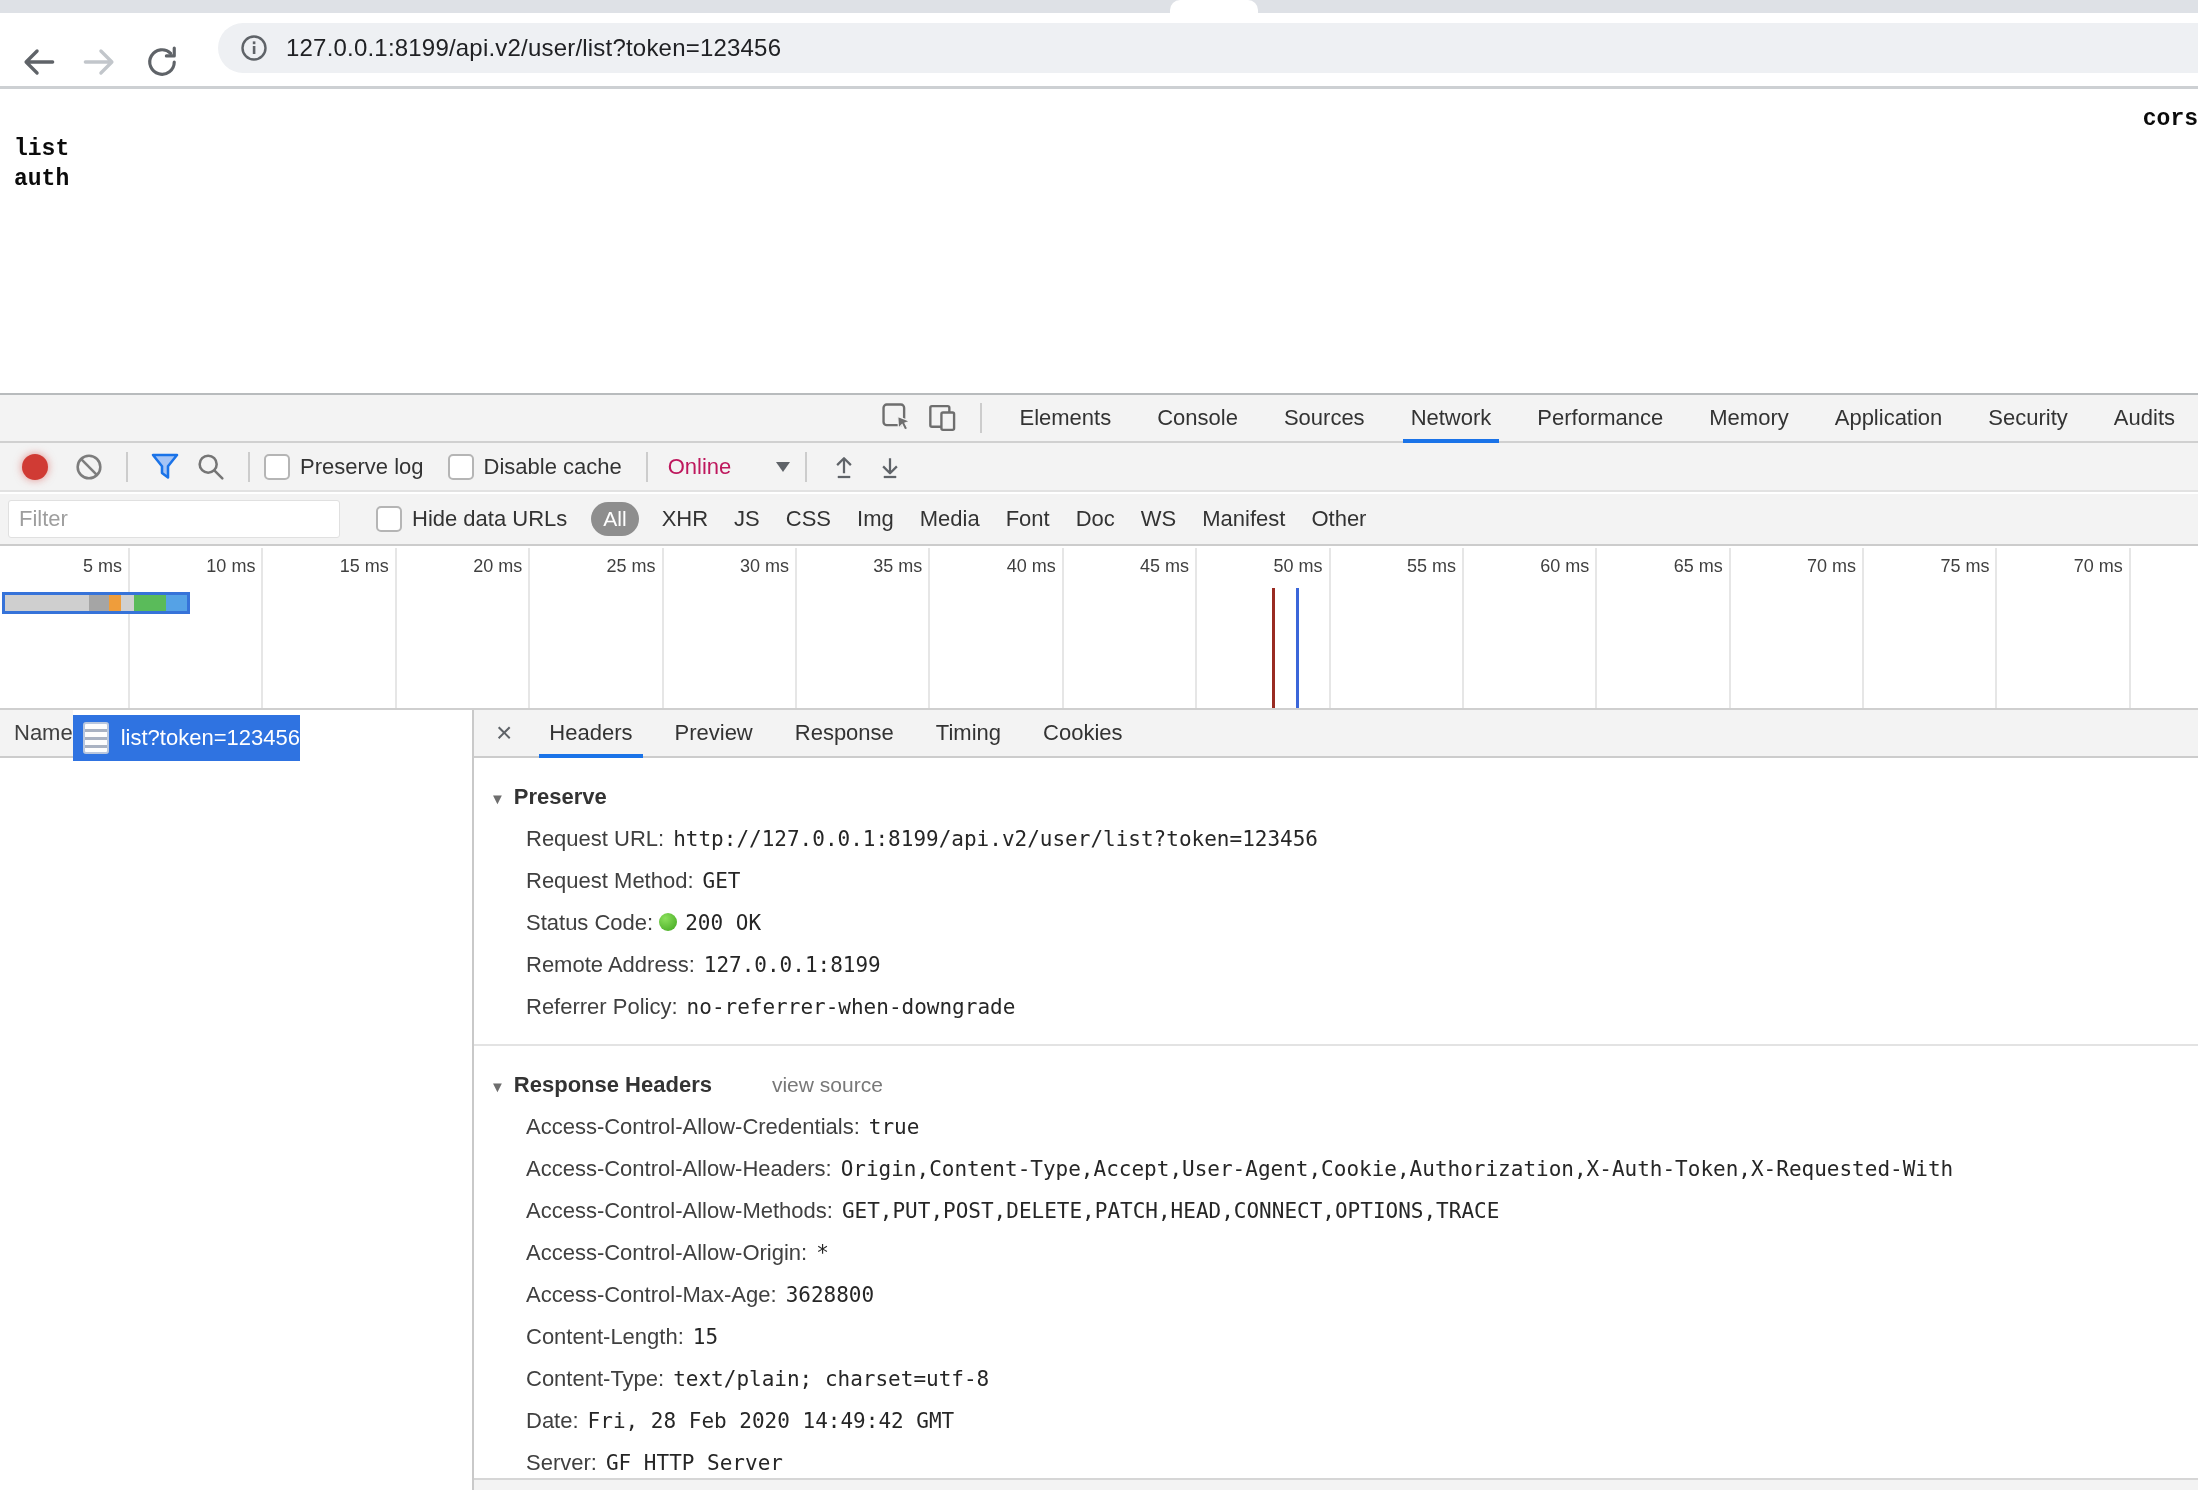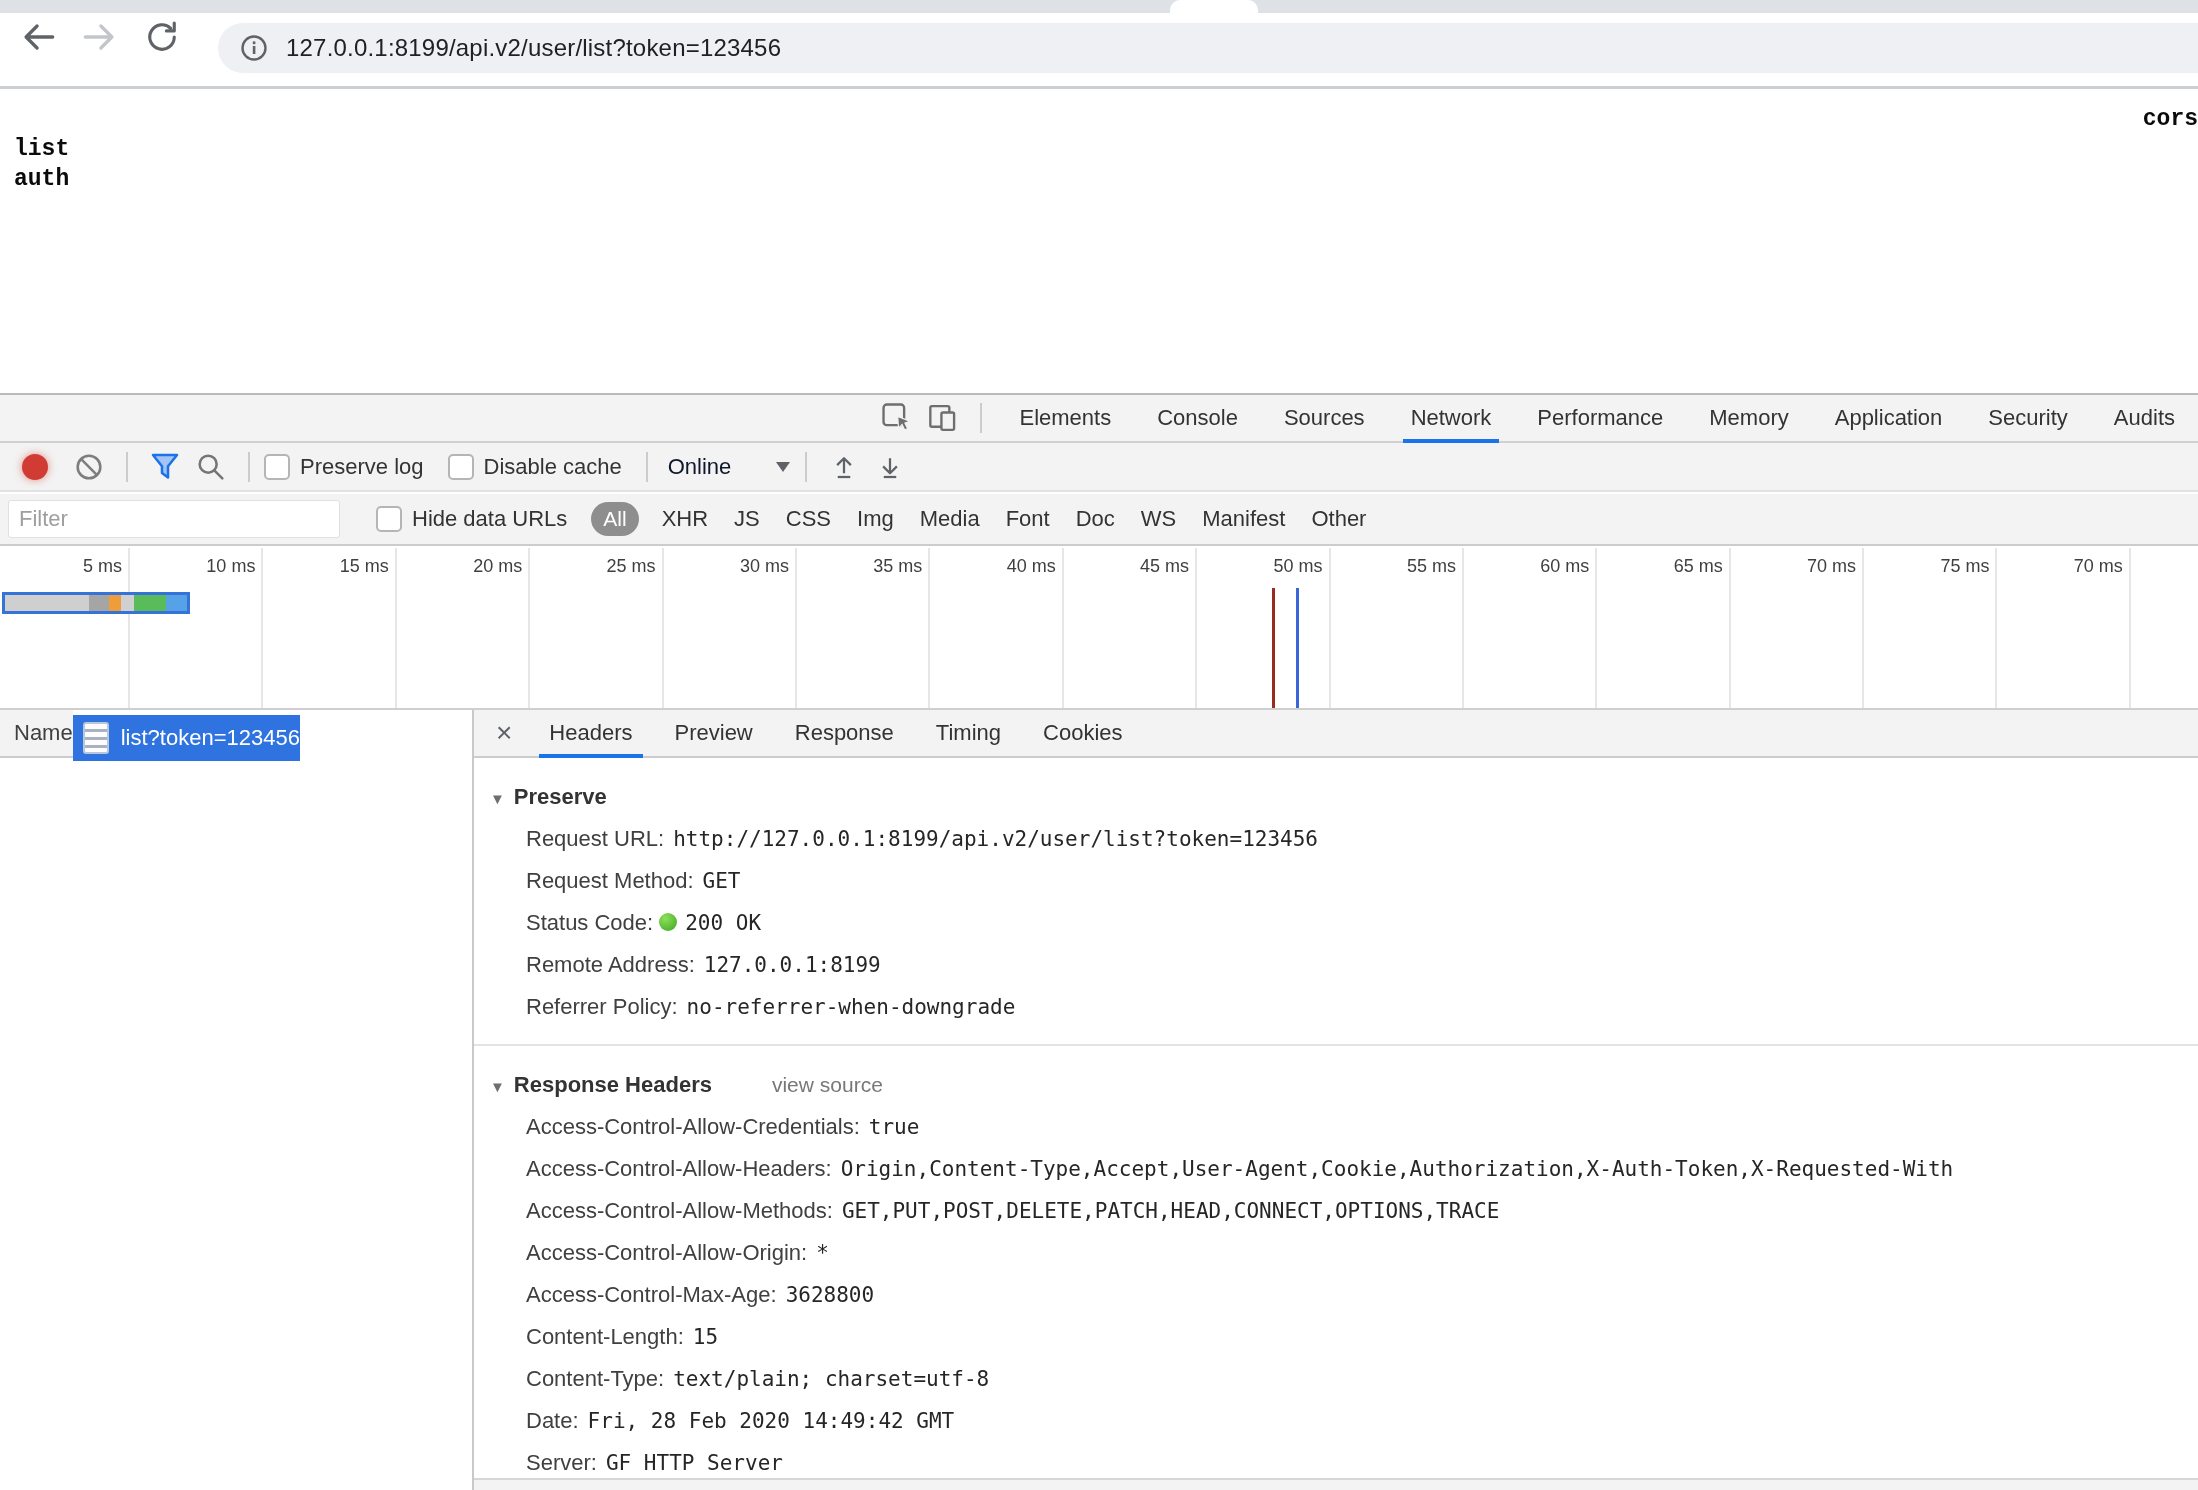--- a/index.html
+++ b/index.html
@@ -8,21 +8,21 @@
     width:2198px; height:1490px; position:relative; overflow:hidden;
     background:#fff; font-family:"Liberation Sans", sans-serif; color:#333;
   }
   svg { display:block; }
 
   
   .tabstrip { position:absolute; top:0; left:0; right:0; height:13px; background:#dee1e6; }
   .active-tab { position:absolute; top:0; left:1170px; width:88px; height:13px; background:#fff; border-radius:10px 10px 0 0; }
   .browser-toolbar {
     position:absolute; top:13px; left:0; right:0; height:76px; background:#fff;
-    border-bottom:3px solid #cdd0d3; display:flex; align-items:flex-start;
+    border-bottom:3px solid #cdd0d3; display:flex; align-items:flex-end;
   }
   .nav-btn { width:48px; height:48px; display:flex; align-items:center; justify-content:center; margin-left:14px; }
   .omnibox {
     position:absolute; left:218px; right:0; top:10px; height:50px; background:#eef0f3;
     border-radius:25px 0 0 25px; display:flex; align-items:center; padding-left:22px;
   }
   .url-text { font-size:24px; color:#202124; margin-left:18px; letter-spacing:0.2px; }
 
   .page { position:absolute; top:92px; left:0; right:0; height:301px; background:#fff; }
   .page-line { margin-left:14px; font:700 23px/30px "Liberation Mono", monospace; color:#0b0b0b; }
@@ -41,21 +41,21 @@
   .dt-tab { position:relative; height:100%; display:flex; align-items:center; margin:0 23px; font-size:22px; color:#333; cursor:default; }
   .dt-tab.selected::after { content:""; position:absolute; left:-8px; right:-8px; bottom:-2px; height:4px; background:#1a73e8; }
 
   .dt-toolbar2 {
     position:absolute; top:48px; left:0; right:0; height:49px; background:#f3f3f3;
     border-bottom:2px solid #e2e2e2; display:flex; align-items:center;
   }
   .record-dot { width:26px; height:26px; border-radius:50%; background:#d03b34; box-shadow:0 0 8px rgba(212,59,52,.55); margin-left:22px; }
   .cb { width:26px; height:26px; border:2px solid #b5b5b5; border-radius:5px; background:#fff; flex:0 0 auto; }
   .cb-label { font-size:22px; color:#333; margin:0 10px 0 10px; white-space:nowrap; }
-  .online-label { font-size:22px; color:#0f172a; margin-left:6px; }
+  .online-label { font-size:22px; color:#be185d; margin-left:6px; }
   .caret { margin-left:44px; color:#5f6368; }
 
   .dt-filterrow {
     position:absolute; top:99px; left:0; right:0; height:52px; background:#f3f3f3;
     border-bottom:2px solid #cccccc; display:flex; align-items:center;
   }
   .filter-input {
     width:332px; height:38px; margin-left:8px; border:1px solid #e0e0e0; border-radius:3px;
     background:#fff; font-size:22px; color:#333; padding:0 10px; outline:none;
     font-family:"Liberation Sans", sans-serif;

